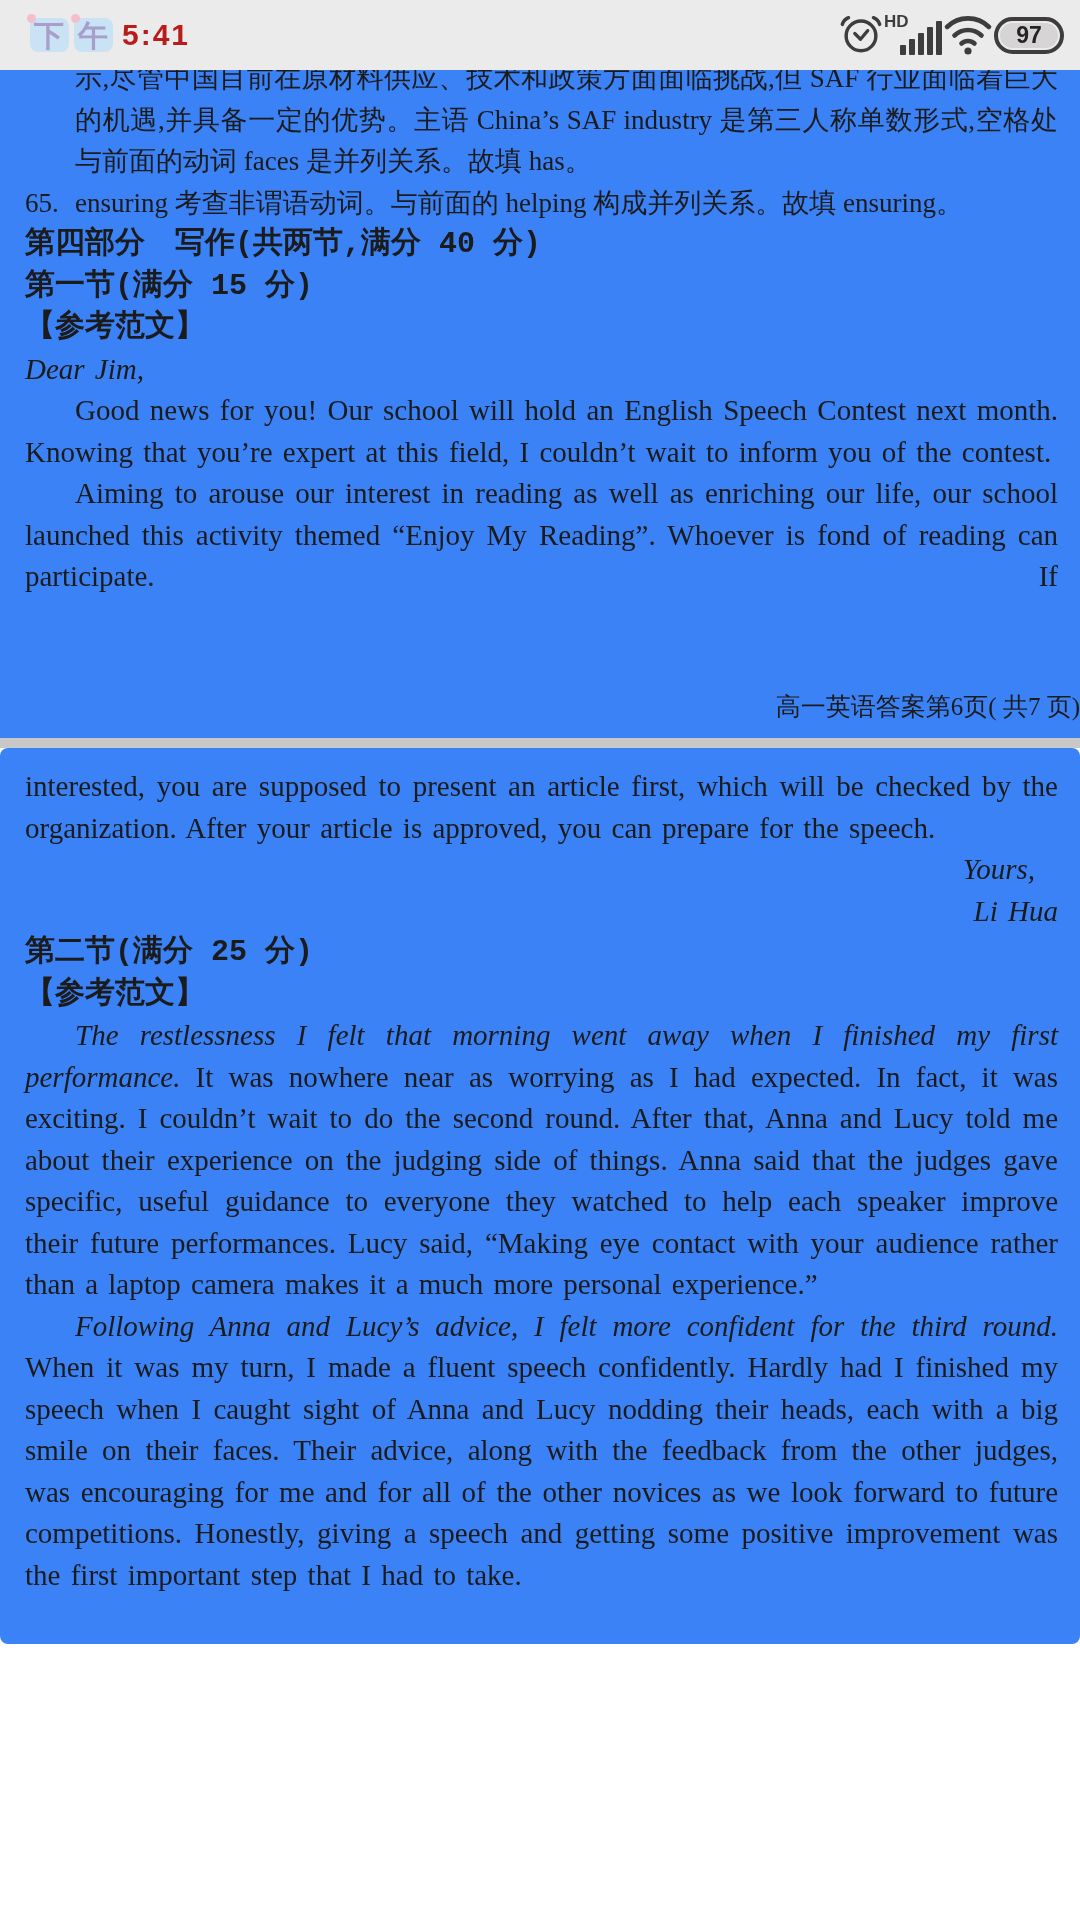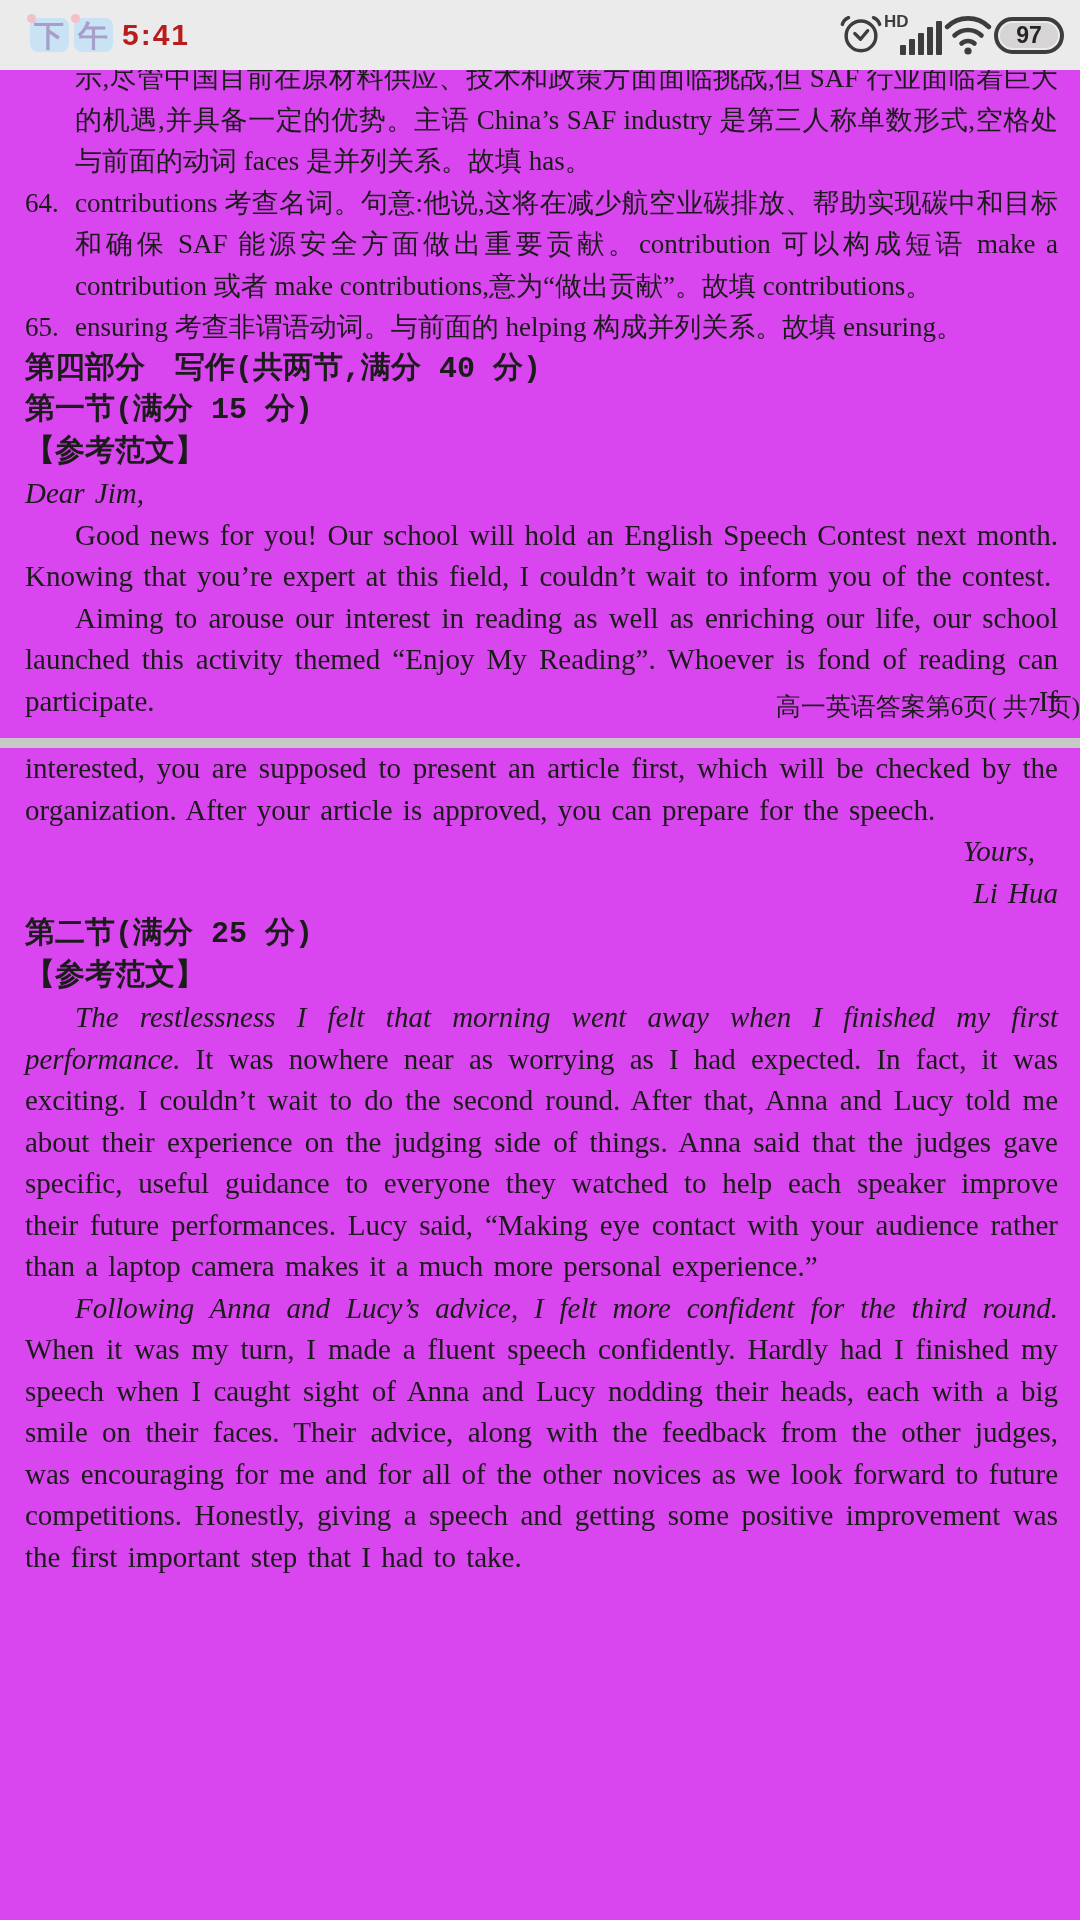--- a/index.html
+++ b/index.html
@@ -22,25 +22,25 @@
   .sig .hd{position:absolute;top:1px;left:0;font:bold 17px "Liberation Sans","DejaVu Sans",sans-serif;color:#3d3d3d;}
   .bars{position:absolute;bottom:4px;right:0;display:flex;align-items:flex-end;gap:3px;}
   .bars i{display:block;width:6px;background:#3d3d3d;border-radius:1px;}
   .b1{height:10px}.b2{height:16px}.b3{height:22px}.b4{height:28px}.b5{height:34px}
   .battery{position:relative;width:70px;height:37px;border:4px solid #3d3d3d;border-radius:19px;
            box-sizing:border-box;display:flex;align-items:center;justify-content:center;}
   .battery-fill{position:absolute;top:2px;bottom:2px;left:2px;right:2px;background:#d6d4d5;border-radius:13px;}
   .battery-num{position:relative;font:bold 23px "Liberation Sans","DejaVu Sans",sans-serif;color:#242424;z-index:1;}
 
   
-  .page{background:#d946ef;padding-left:25px;padding-right:22px;box-sizing:border-box;}
+  .page{background:#3b82f6;padding-left:25px;padding-right:22px;box-sizing:border-box;}
   .page6{height:668px;overflow:hidden;position:relative;}
   .page6-inner{margin-top:-12px;}
   .page-gap{height:10px;background:#c9c8c9;}
-  .page7{height:1172px;overflow:hidden;}
+  .page7{height:896px;padding-top:18px;overflow:hidden;border-radius:8px;}
 
   p{margin:0;}
   .cjk{font-size:27px;line-height:41.5px;text-align:justify;}
   .hang{position:relative;padding-left:50px;}
   .hang .num{position:absolute;left:0;top:0;}
   .cont{padding-left:50px;}
 
   .h-sans{font-family:Liberation Mono, monospace;font-weight:700;
           font-size:30px;line-height:41.5px;text-align:left;}
 
@@ -97,24 +97,20 @@
         <span class="battery-num">97</span>
       </span>
     </div>
   </div>
 
   <div class="page page6">
     <div class="page6-inner">
 
       <p class="cjk cont">示,尽管中国目前在原材料供应、技术和政策方面面临挑战,但 SAF 行业面临着巨大的机遇,并具备一定的优势。主语 China’s SAF industry 是第三人称单数形式,空格处与前面的动词 faces 是并列关系。故填 has。</p>
 
-      <div class="cjk hang">
-        <span class="num">64.</span>
-        <p class="cjk">contributions 考查名词。句意:他说,这将在减少航空业碳排放、帮助实现碳中和目标和确保 SAF 能源安全方面做出重要贡献。contribution 可以构成短语 make a contribution 或者 make contributions,意为“做出贡献”。故填 contributions。</p>
-      </div>
 
       <div class="cjk hang">
         <span class="num">65.</span>
         <p class="cjk">ensuring 考查非谓语动词。与前面的 helping 构成并列关系。故填 ensuring。</p>
       </div>
 
       <p class="h-sans">第四部分　写作(共两节,满分 40 分)</p>
       <p class="h-sans">第一节(满分 15 分)</p>
       <p class="h-sans">【参考范文】</p>
 

